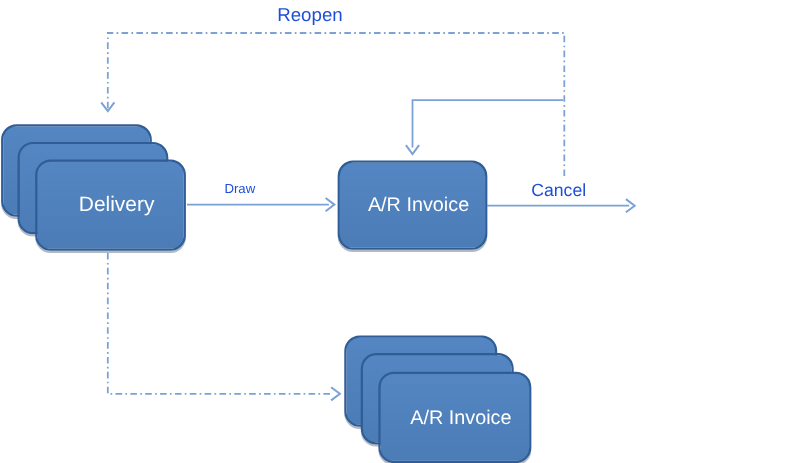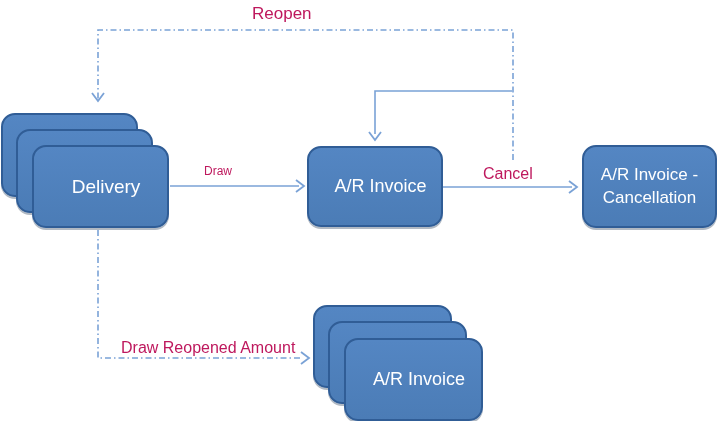--- a/index.html
+++ b/index.html
@@ -27,21 +27,21 @@
   .node {
     display: flex;
     align-items: center;
     justify-content: center;
     color: #ffffff;
     text-align: center;
     padding-left: 11px;
   }
   .edge-label {
     position: absolute;
-    color: #be185d;
+    color: #1d4ed8;
     white-space: nowrap;
   }
   
   .card-delivery-back  { left: 1px;  top: 113px; width: 137px; height: 84px; }
   .card-delivery-mid   { left: 16px; top: 129px; width: 137px; height: 84px; }
   .node-delivery       { left: 32px; top: 145px; width: 137px; height: 83px; font-size: 19px; }
   
   .node-ar-invoice     { left: 307px; top: 146px; width: 136px; height: 81px; font-size: 18px; }
   
   .node-cancellation   { left: 582px; top: 145px; width: 135px; height: 83px;
@@ -83,28 +83,24 @@
   <div class="card card-delivery-back"></div>
   <div class="card card-delivery-mid"></div>
   <div class="node node-delivery">
     <span>Delivery</span>
   </div>
 
   <div class="node node-ar-invoice">
     <span>A/R Invoice</span>
   </div>
 
-  <div class="node node-cancellation">
-    <span>A/R Invoice - Cancellation</span>
-  </div>
 
   <div class="card card-bottom-back"></div>
   <div class="card card-bottom-mid"></div>
   <div class="node node-ar-invoice-2">
     <span>A/R Invoice</span>
   </div>
 
   <div class="edge-label label-reopen">Reopen</div>
   <div class="edge-label label-draw">Draw</div>
   <div class="edge-label label-cancel">Cancel</div>
-  <div class="edge-label label-draw-reopened">Draw Reopened Amount</div>
 
 </div>
 
 </body></html>

